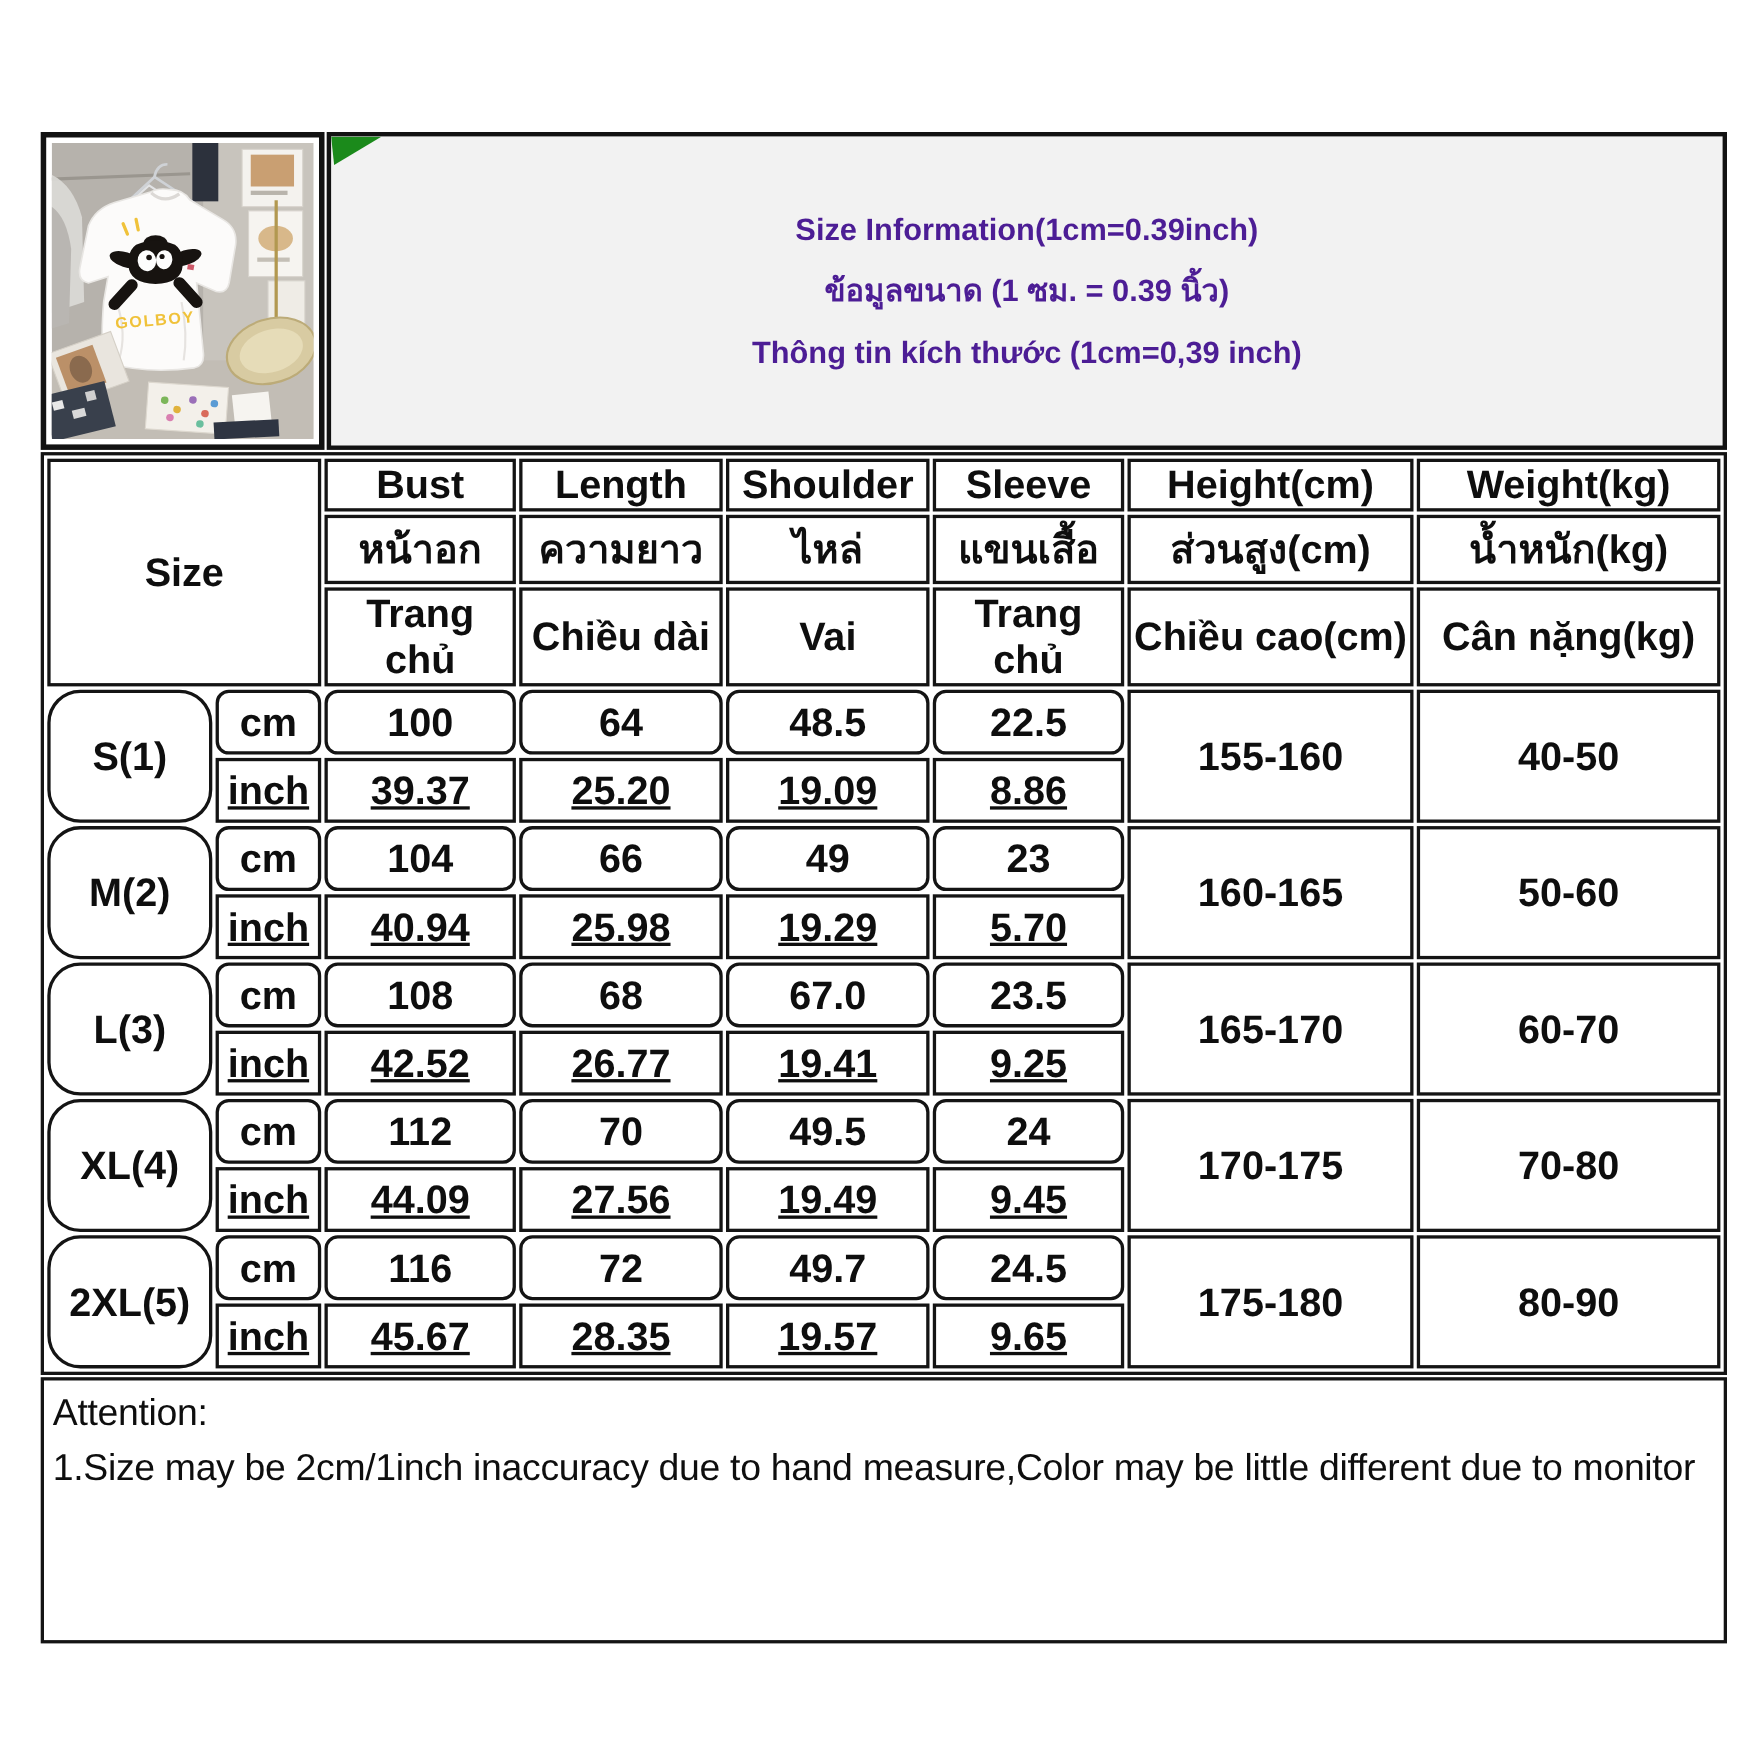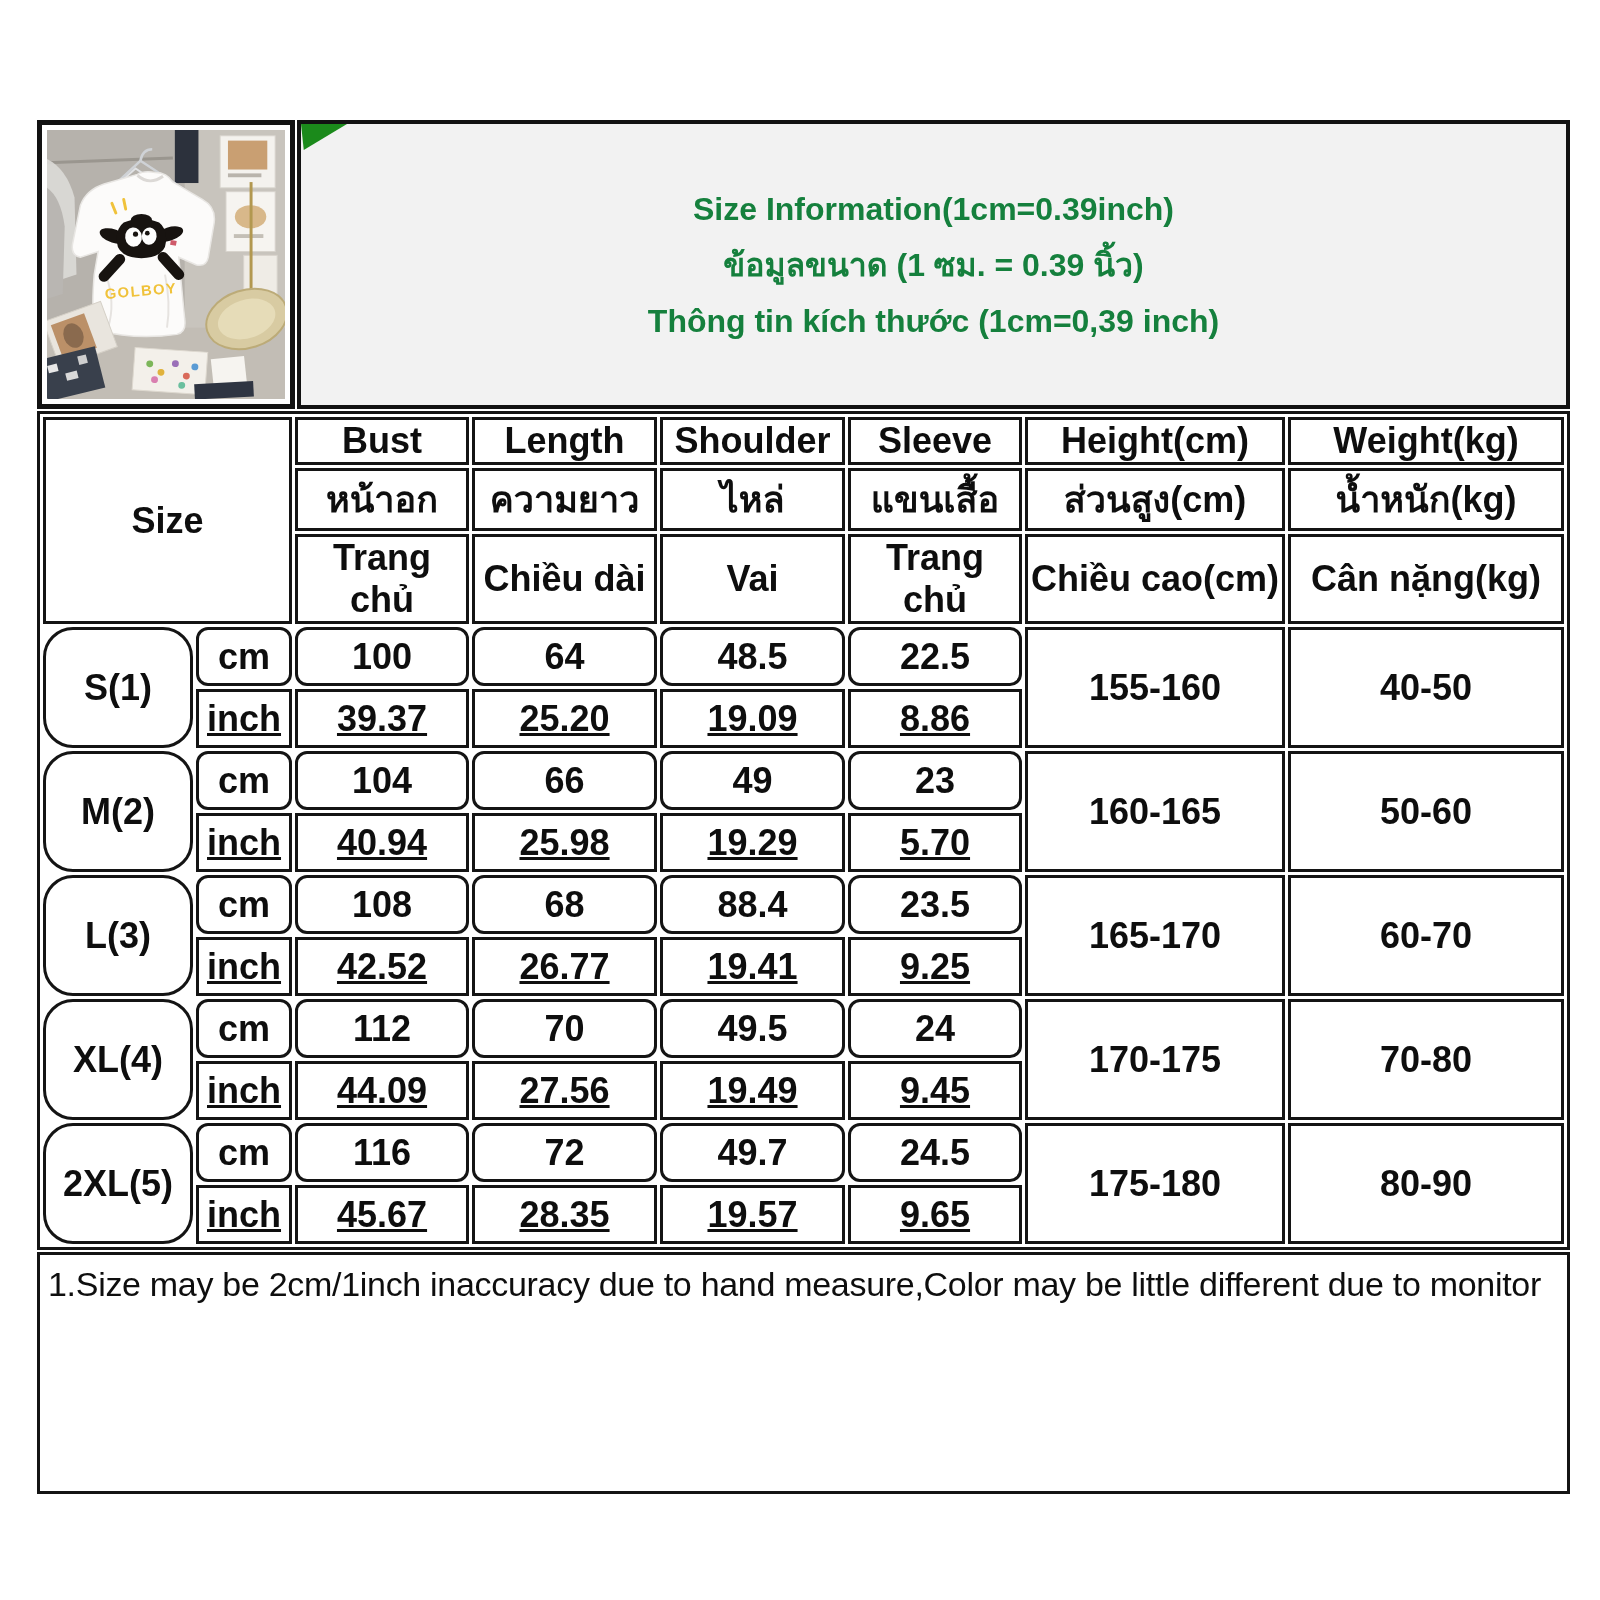--- a/index.html
+++ b/index.html
@@ -20,21 +20,21 @@
   .title-box{
     flex:1;box-sizing:border-box;margin-left:2px;
     border:4px solid #121212;background:#f2f2f2;position:relative;
     display:flex;flex-direction:column;justify-content:center;align-items:center;
     text-align:center;
   }
   .green-corner{
     position:absolute;top:0;left:0;width:46px;height:26px;
     background:#1b8a1b;clip-path:polygon(0 0,100% 0,6% 100%);
   }
-  .title-line{font-weight:bold;font-size:32px;line-height:56px;color:#15803d;white-space:nowrap;}
+  .title-line{font-weight:bold;font-size:28px;line-height:56px;color:#4c1d95;white-space:nowrap;}
 
   
   table.size-table{
     margin-top:2px;width:1533px;box-sizing:border-box;
     border-collapse:separate;border-spacing:3px;
     border:3px solid #141414;table-layout:fixed;
   }
   table.size-table td{
     border:3px solid #141414;text-align:center;vertical-align:middle;
     font-weight:bold;font-size:36px;padding:0;box-sizing:border-box;
@@ -226,21 +226,21 @@
         <td class="val-inch">25.98</td>
         <td class="val-inch">19.29</td>
         <td class="val-inch">5.70</td>
       </tr>
 
       <tr class="subrow">
         <td class="size-label" rowspan="2">L(3)</td>
         <td class="unit-cm">cm</td>
         <td class="val-cm">108</td>
         <td class="val-cm">68</td>
-        <td class="val-cm">88.4</td>
+        <td class="val-cm">67.0</td>
         <td class="val-cm">23.5</td>
         <td class="range" rowspan="2">165-170</td>
         <td class="range" rowspan="2">60-70</td>
       </tr>
       <tr class="subrow">
         <td class="unit-inch">inch</td>
         <td class="val-inch">42.52</td>
         <td class="val-inch">26.77</td>
         <td class="val-inch">19.41</td>
         <td class="val-inch">9.25</td>
@@ -278,16 +278,17 @@
         <td class="unit-inch">inch</td>
         <td class="val-inch">45.67</td>
         <td class="val-inch">28.35</td>
         <td class="val-inch">19.57</td>
         <td class="val-inch">9.65</td>
       </tr>
     </tbody>
   </table>
 
   <div class="attention-box">
+    <div>Attention:</div>
     <div>1.Size may be 2cm/1inch inaccuracy due to hand measure,Color may be little different due to monitor</div>
   </div>
 
 </div>
 
 </body></html>

